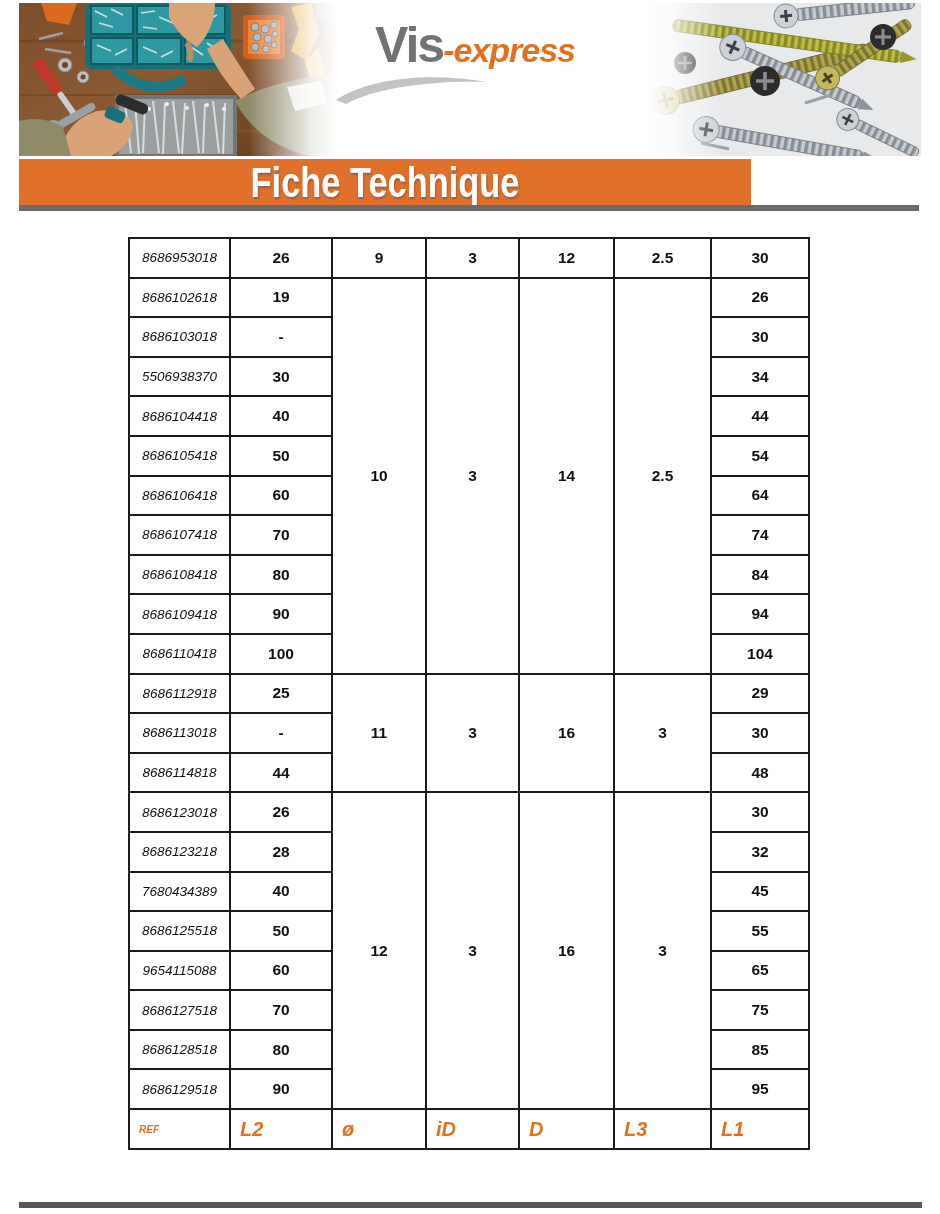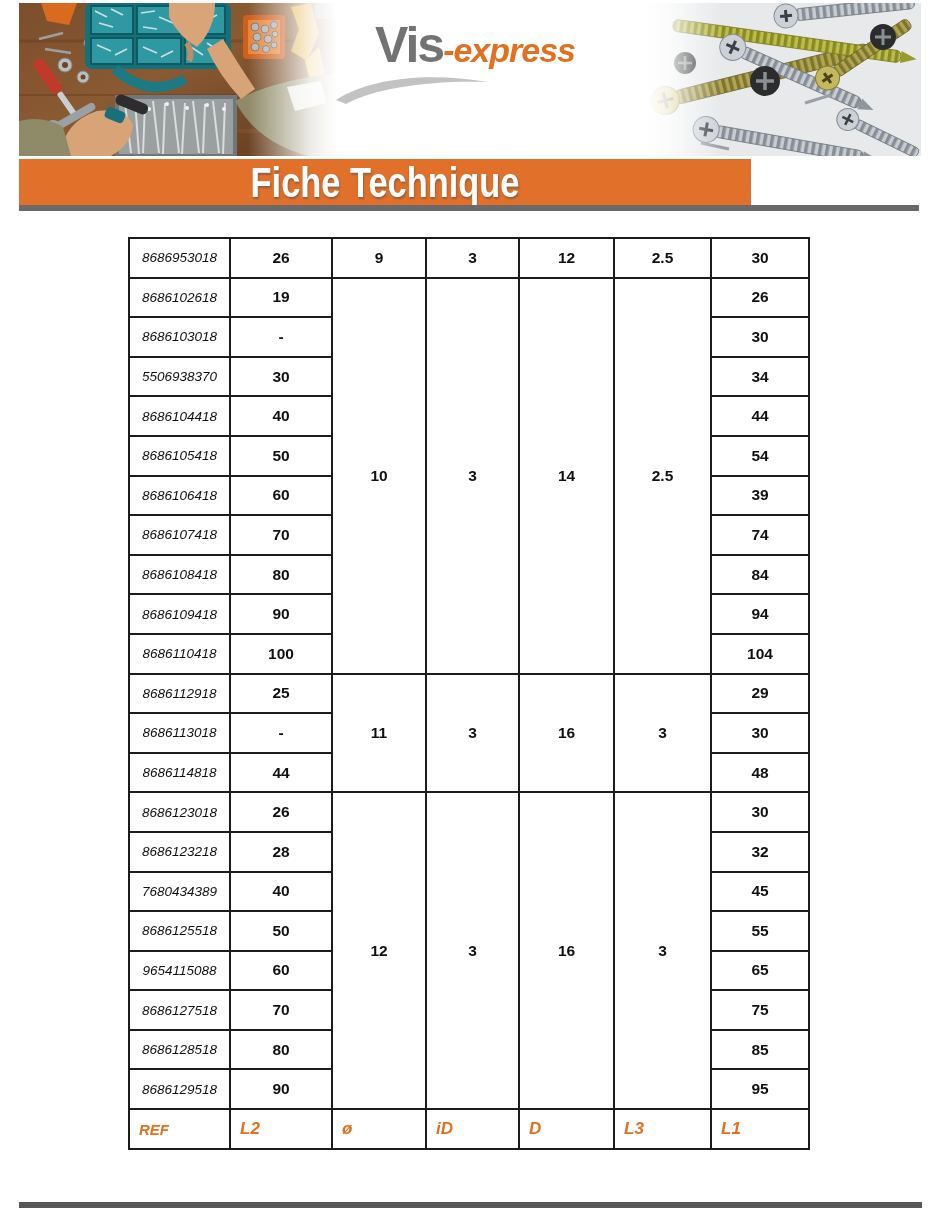--- a/index.html
+++ b/index.html
@@ -69,23 +69,23 @@
     background: #fff;
     height: 37.6px;
     padding: 0;
     color: #111;
   }
   td.ref  { font-style: italic; font-size: 13.5px; }
   td.val  { font-weight: bold; font-size: 15.5px; margin-top: 13px; }
   tfoot td.flab {
     height: 38px;
     text-align: left; padding-left: 9px;
-    color: #e2701f; font-weight: bold; font-style: italic; font-size: 17px;
-  }
-  tfoot td.flab-ref { font-size: 15px; }
+    color: #e2701f; font-weight: bold; font-style: italic; font-size: 20px;
+  }
+  tfoot td.flab-ref { font-size: 10px; }
 
   
   .bottom-bar {
     position: absolute; left: 19px; top: 1202px; width: 903px; height: 6px;
     background: #575757;
   }
 </style>
 </head>
 <body>
 
@@ -356,21 +356,21 @@
           <td class="val">44</td>
         </tr>
         <tr>
           <td class="ref">8686105418</td>
           <td class="val">50</td>
           <td class="val">54</td>
         </tr>
         <tr>
           <td class="ref">8686106418</td>
           <td class="val">60</td>
-          <td class="val">39</td>
+          <td class="val">64</td>
         </tr>
         <tr>
           <td class="ref">8686107418</td>
           <td class="val">70</td>
           <td class="val">74</td>
         </tr>
         <tr>
           <td class="ref">8686108418</td>
           <td class="val">80</td>
           <td class="val">84</td>

